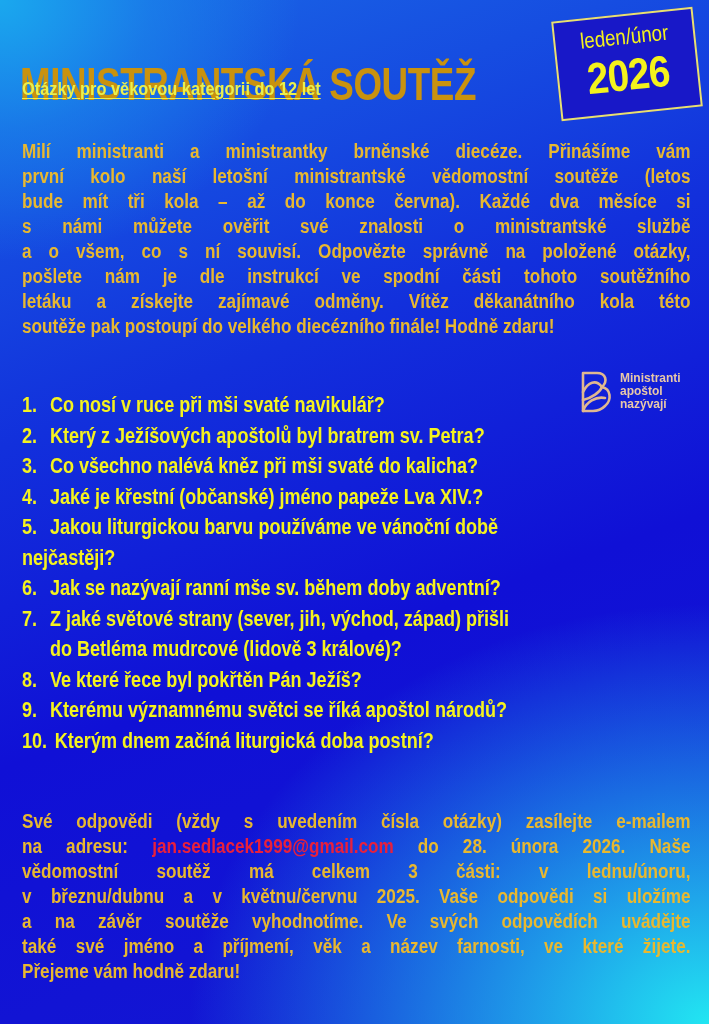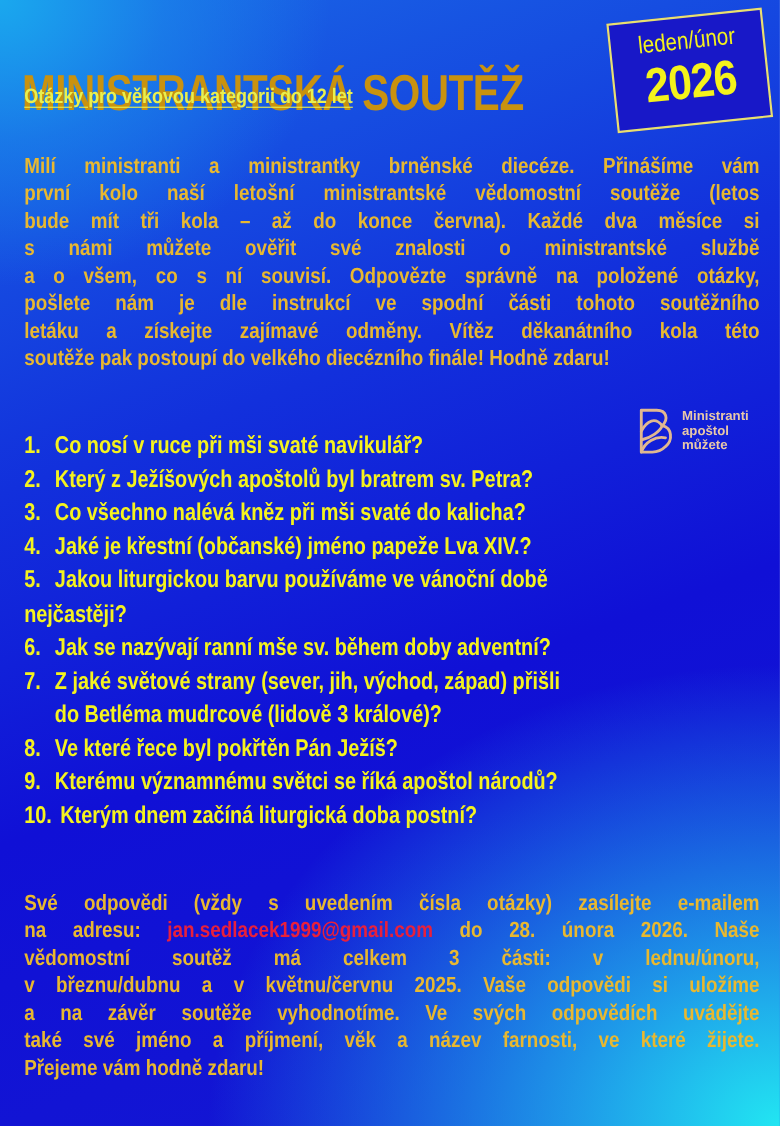--- a/index.html
+++ b/index.html
@@ -98,21 +98,21 @@
     <g fill="none" stroke="#e0b890" stroke-width="2.6" stroke-linejoin="round" stroke-linecap="round">
       <path d="M5 3 H19 C28 3 30 11 24 17 C33 19 34 30 27 36 C24 39 20 41 15 41 H5 Z"></path>
       <path d="M5 22 C10 12 18 9 24 17"></path>
       <path d="M5 30 C14 28 22 22 24 17"></path>
       <path d="M5 41 C8 32 18 26 27 28"></path>
     </g>
   </svg>
   <div class="logo-text">
     <div>Ministranti</div>
     <div>apoštol</div>
-    <div>můžete</div>
+    <div>nazývají</div>
   </div>
 </div>
 
 <ol class="questions" style="list-style:none;margin:0;padding:0;">
   <li class="q"><span class="num">1.</span><span>Co nosí v ruce při mši svaté navikulář?</span></li>
   <li class="q"><span class="num">2.</span><span>Který z Ježíšových apoštolů byl bratrem sv. Petra?</span></li>
   <li class="q"><span class="num">3.</span><span>Co všechno nalévá kněz při mši svaté do kalicha?</span></li>
   <li class="q"><span class="num">4.</span><span>Jaké je křestní (občanské) jméno papeže Lva XIV.?</span></li>
   <li class="q"><span class="num">5.</span><span>Jakou liturgickou barvu používáme ve vánoční době</span><span class="cont flush">nejčastěji?</span></li>
   <li class="q"><span class="num">6.</span><span>Jak se nazývají ranní mše sv. během doby adventní?</span></li>

